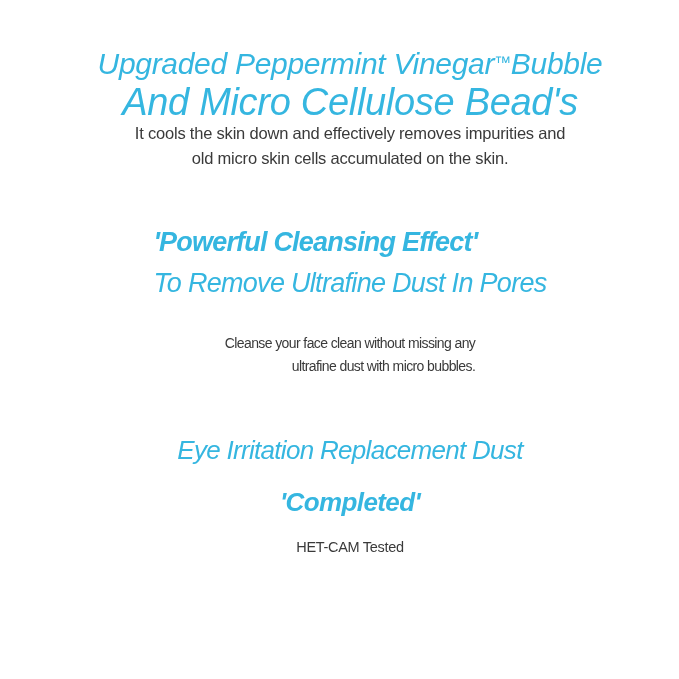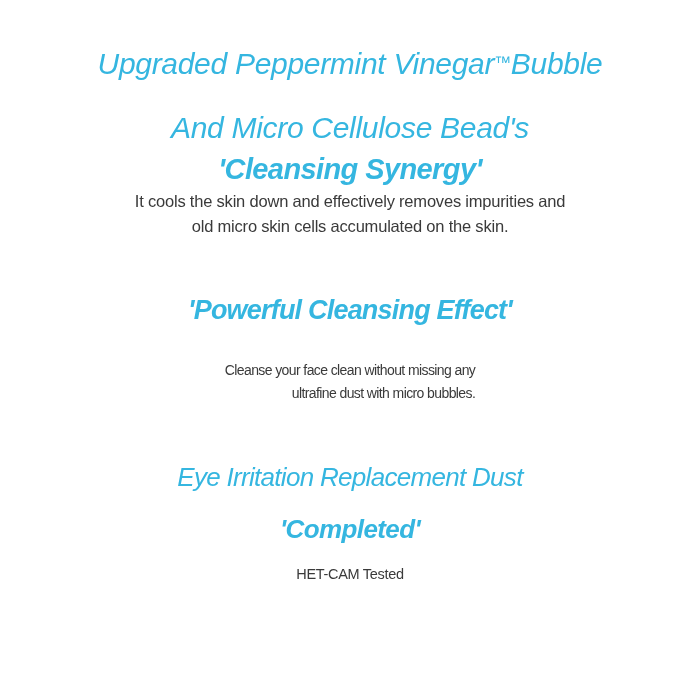--- a/index.html
+++ b/index.html
@@ -30,24 +30,23 @@
     font-style: italic;
     font-weight: 400;
     letter-spacing: -0.3px;
   }
   .headline .l1 {
     font-size: 30px;
     line-height: 38px;
     white-space: nowrap;
   }
   .headline .l2 {
-    font-size: 30px;
+    font-size: 38px;
     line-height: 38px;
     white-space: nowrap;
-    margin-top: 26px;
   }
   .headline .l3 {
     font-size: 29px;
     line-height: 40px;
     font-weight: 700;
     letter-spacing: -0.6px;
     margin-top: 2px;
   }
   .tm {
     font-size: 17px;
@@ -133,30 +132,30 @@
   }
 </style>
 </head>
 <body>
 
 <div class="page">
 
   <div class="headline">
     <div class="l1"><span>Upgraded Peppermint Vinegar</span><span class="tm">™</span><span>Bubble</span></div>
     <div class="l2">And Micro Cellulose Bead's</div>
-    <div class="l3">'Cleansing Synergy'</div>
   </div>
 
   <div class="body-text">
     <span class="bl">It cools the skin down and effectively removes impurities and</span>
     <span class="bl">old micro skin cells accumulated on the skin.</span>
   </div>
 
   <div class="sec2">
     <div class="h1">'Powerful Cleansing Effect'</div>
+    <div class="h2">To Remove Ultrafine Dust In Pores</div>
   </div>
 
   <div class="sec2-body">
     <span class="bl">Cleanse your face clean without missing any</span>
     <span class="bl">ultrafine dust with micro bubbles.</span>
   </div>
 
   <div class="sec3">
     <div class="h1">Eye Irritation Replacement Dust</div>
     <div class="h2">'Completed'</div>

